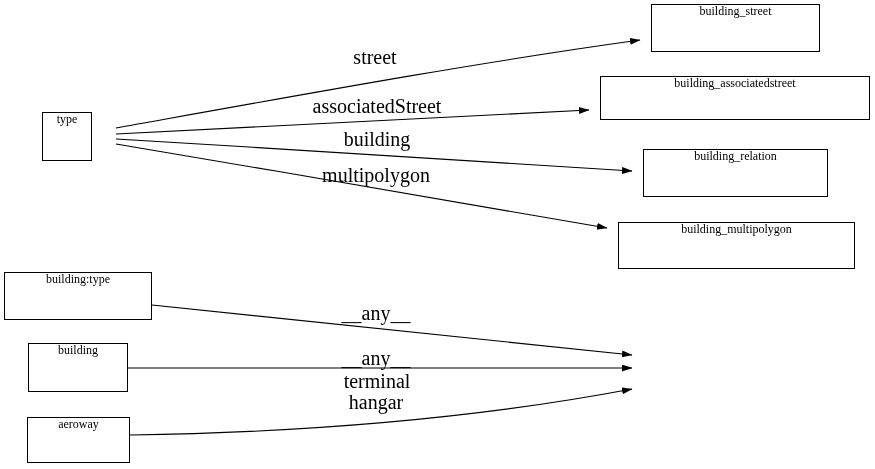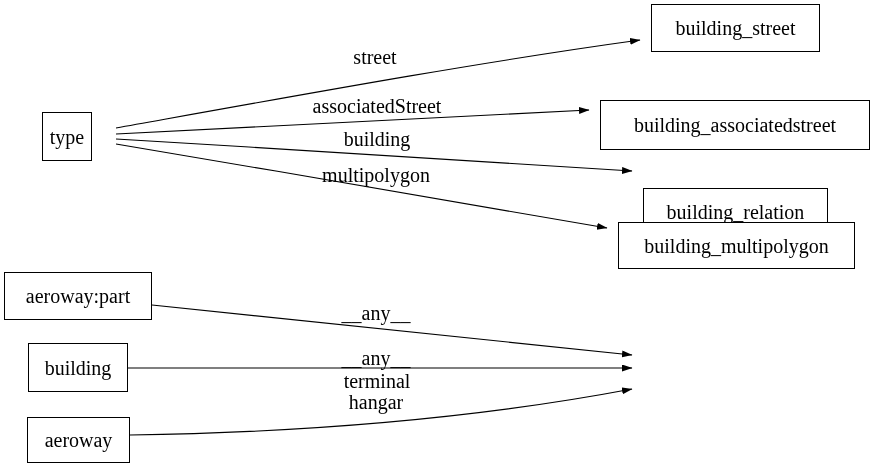--- a/index.html
+++ b/index.html
@@ -22,23 +22,22 @@
     top: 0;
     width: 875px;
     height: 469px;
   }
   .node {
     position: absolute;
     box-sizing: border-box;
     border: 1px solid #000000;
     background: #ffffff;
     display: flex;
-    align-items: center;
     justify-content: center;
-    font-size: 20px;
+    font-size: 12px;
     line-height: 1;
     white-space: nowrap;
   }
   .edge {
     fill: none;
     stroke: #000000;
     stroke-width: 1.1;
   }
   .edge-label {
     font-family: "Liberation Serif", "DejaVu Serif", serif;
@@ -75,40 +74,40 @@
     <text class="edge-label" x="376" y="365">__any__</text>
     <text class="edge-label" x="377" y="388">terminal</text>
     <text class="edge-label" x="376" y="409">hangar</text>
   </svg>
 
   <div class="node" style="left:42px;  top:112px; width:50px;  height:49px;">
     <span>type</span>
   </div>
 
   <div class="node" style="left:4px;   top:272px; width:148px; height:48px;">
-    <span>aeroway:part</span>
+    <span>building:type</span>
   </div>
 
   <div class="node" style="left:28px;  top:343px; width:100px; height:49px;">
     <span>building</span>
   </div>
 
   <div class="node" style="left:27px;  top:417px; width:103px; height:46px;">
     <span>aeroway</span>
   </div>
 
   <div class="node" style="left:651px; top:4px;   width:169px; height:48px;">
     <span>building_street</span>
   </div>
 
-  <div class="node" style="left:600px; top:76px;  width:270px; height:50px;margin-top:24px;">
+  <div class="node" style="left:600px; top:76px;  width:270px; height:44px;">
     <span>building_associatedstreet</span>
   </div>
 
-  <div class="node" style="left:643px; top:149px; width:185px; height:48px;margin-top:39px;">
+  <div class="node" style="left:643px; top:149px; width:185px; height:48px;">
     <span>building_relation</span>
   </div>
 
   <div class="node" style="left:618px; top:222px; width:237px; height:47px;font-family:Liberation Serif, serif;">
     <span>building_multipolygon</span>
   </div>
 
 
 </div>
 

